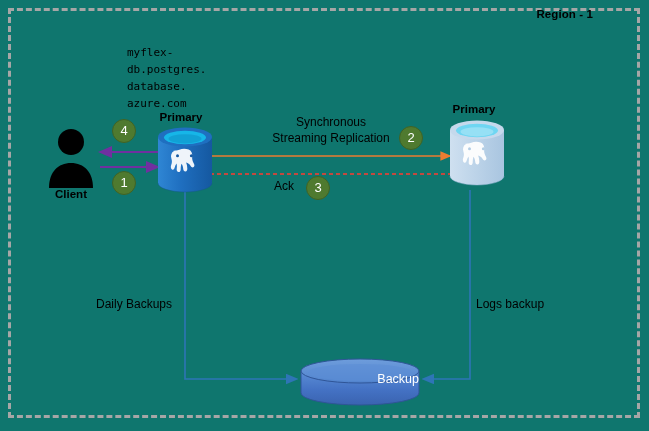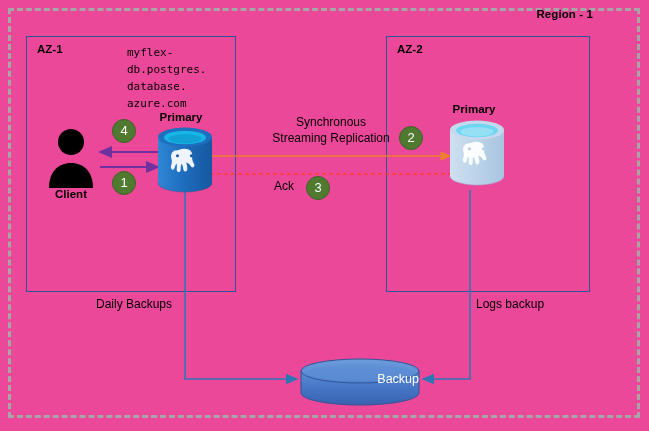--- a/index.html
+++ b/index.html
@@ -4,21 +4,21 @@
 <style>
   html,body{margin:0;padding:0;background:#ffffff;}
   body{
     font-family:"Liberation Sans", sans-serif;
     -webkit-font-smoothing:antialiased;
   }
   #canvas{
     position:relative;
     width:649px;
     height:431px;
-    background:#ec4899;
+    background:#0f766e;
     overflow:hidden;
   }
 
   
   .region-box{
     position:absolute;
     left:8px; top:8px;
     width:632px; height:410px;
     border:3px dashed #a6a6a6;
     box-sizing:border-box;
@@ -126,26 +126,20 @@
   }
 </style>
 </head>
 <body>
 
 <div id="canvas">
 
   <div class="region-box"></div>
   <div class="region-label">Region - 1</div>
 
-  <div class="az-box" id="az1">
-    <span class="az-title">AZ-1</span>
-  </div>
-  <div class="az-box" id="az2">
-    <span class="az-title">AZ-2</span>
-  </div>
 
   <div class="hostname">myflex-
 db.postgres.
 database.
 azure.com</div>
 
   <svg id="wires" viewBox="0 0 649 431">
     <defs>
       <marker id="arw-purple" markerWidth="7" markerHeight="7" refX="6" refY="3" orient="auto">
         <path d="M0,0 L7,3 L0,6 z" fill="#7030a0"></path>

